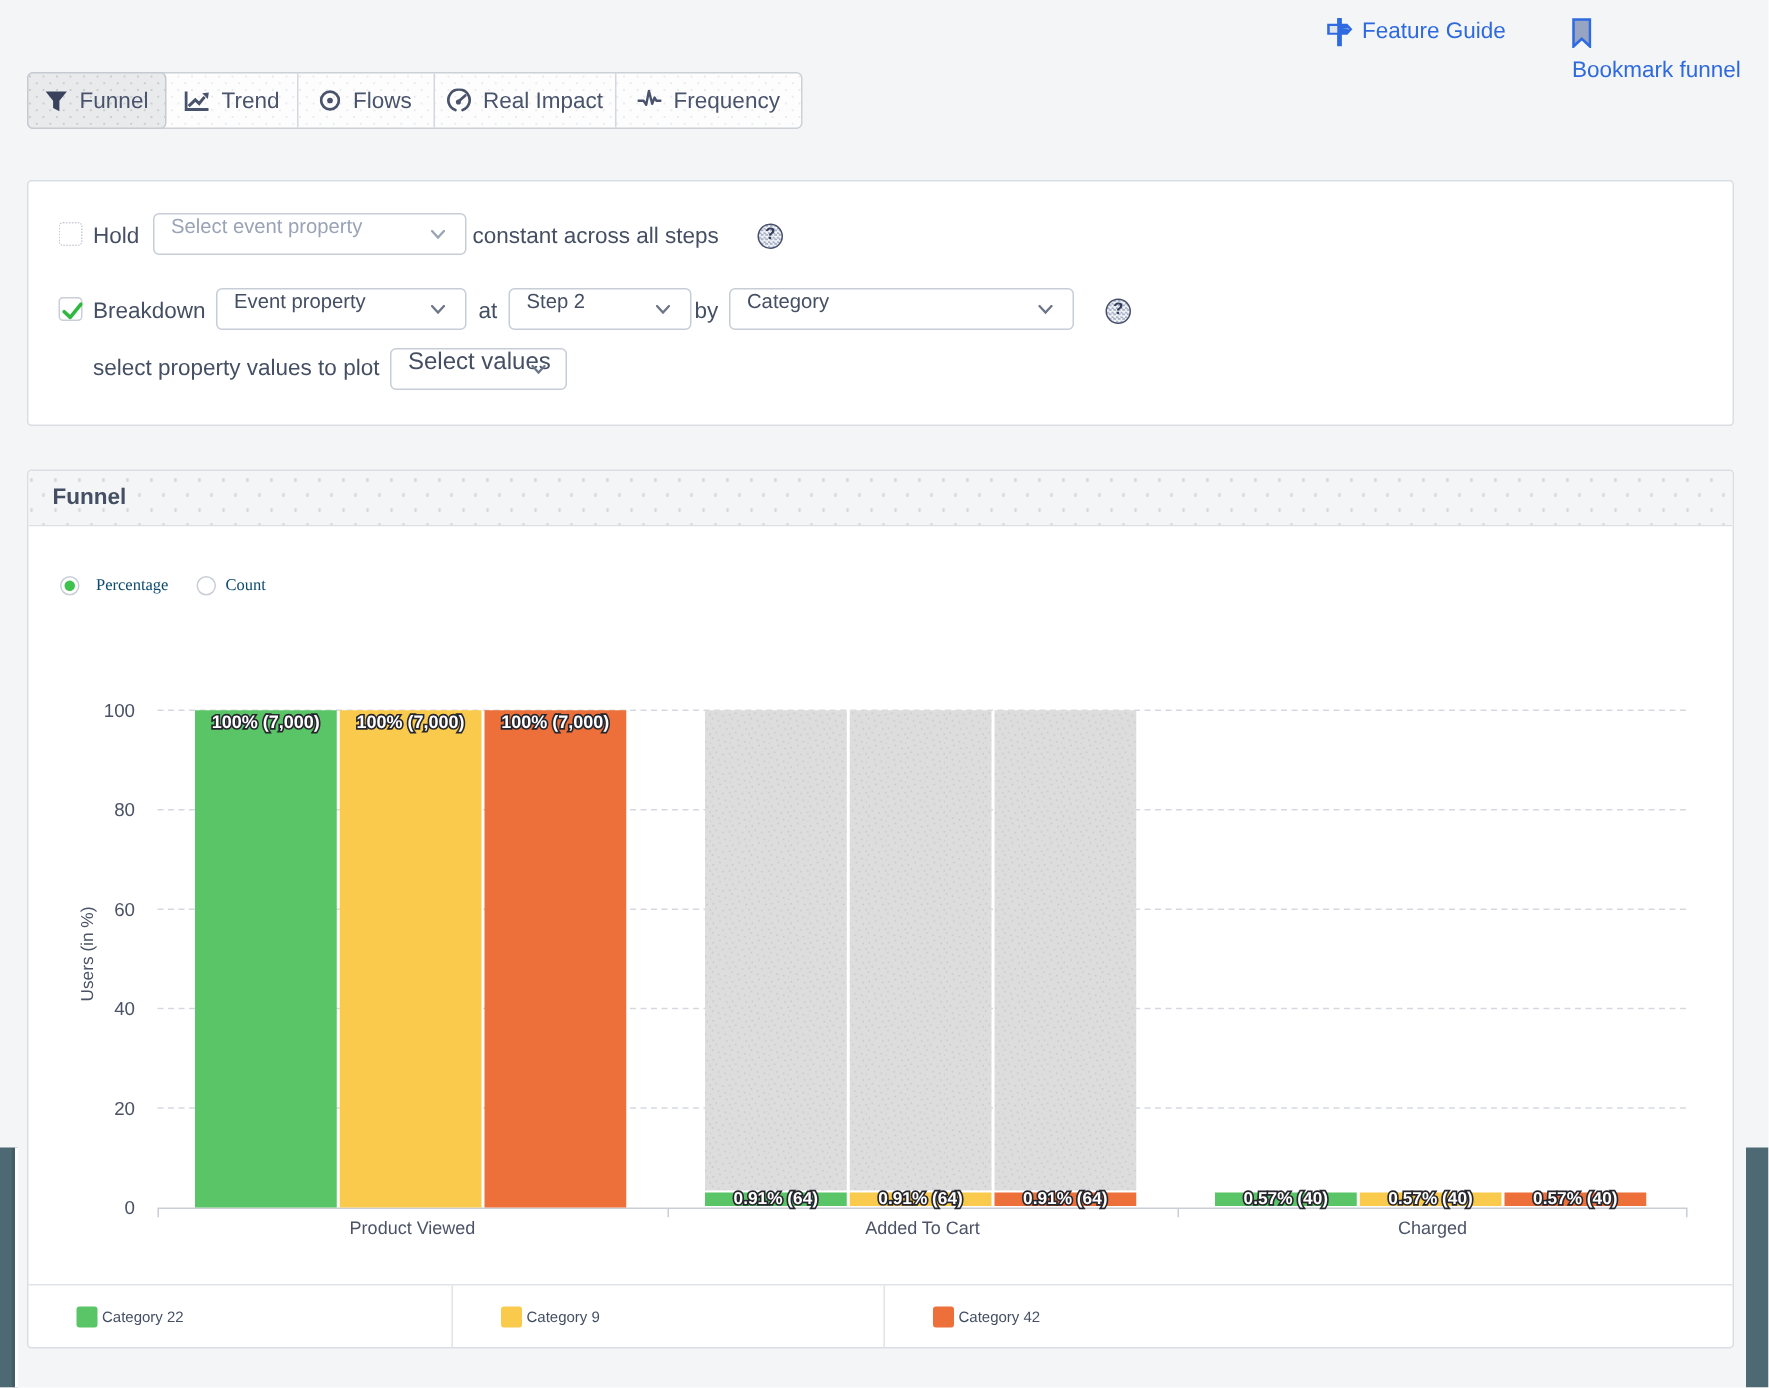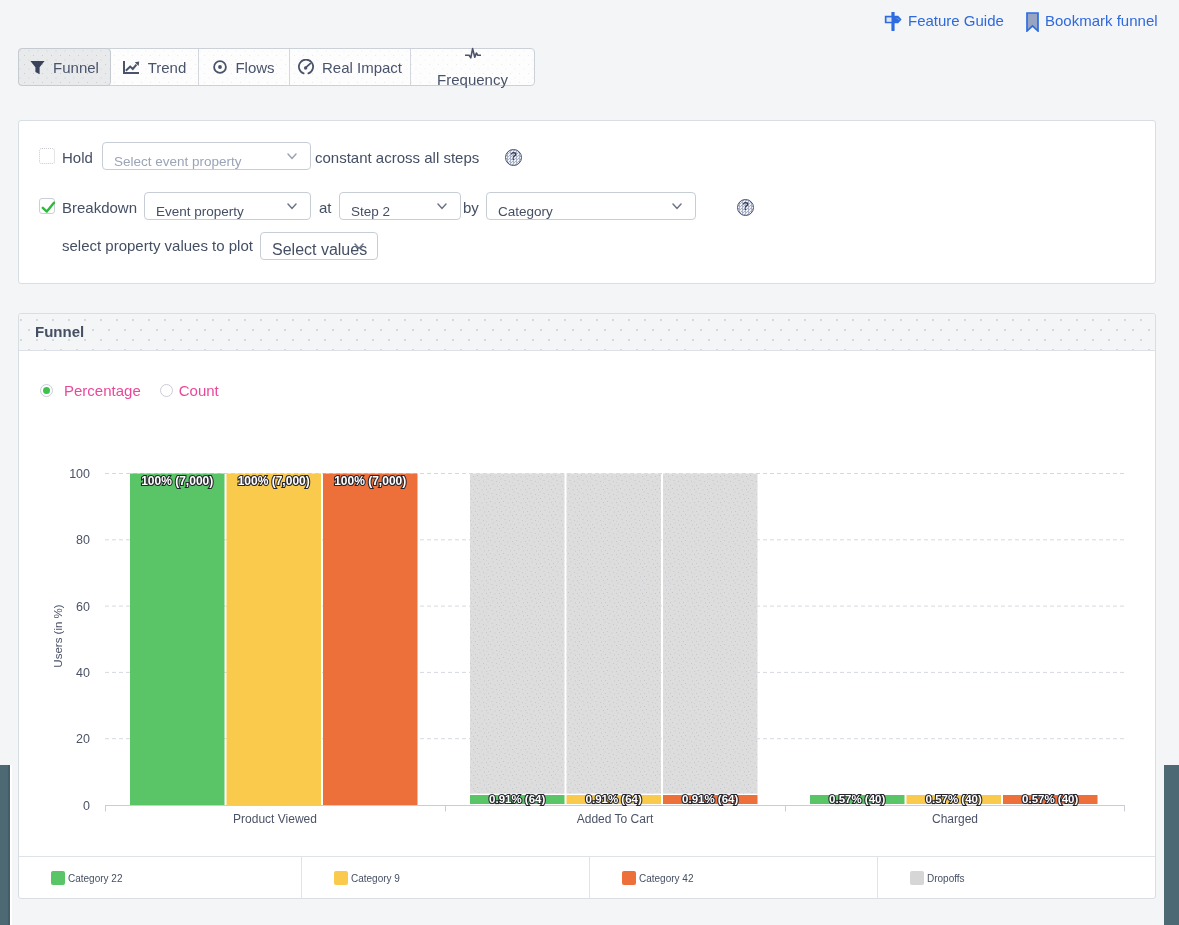--- a/index.html
+++ b/index.html
@@ -9,50 +9,50 @@
 
 .toplinks { position:absolute; top:0; left:0; width:1179px; height:44px; color:#2e69de; font-size:15px; }
 .tlink { position:absolute; top:12px; }
 .tlink { display:flex; gap:6px; }
 
 
 .tabs { position:absolute; left:18px; top:48px; height:38px; display:flex; background:#fdfdfd; border:1px solid #ccd1d8; border-radius:4px;
   background-image: radial-gradient(#eaebed 0.7px, transparent 0.9px), radial-gradient(#eaebed 0.7px, transparent 0.9px);
   background-size: 9px 9px; background-position: 1px 2px, 5.5px 6.5px; }
 .tab { display:flex; align-items:center; justify-content:center; gap:8px; font-size:15px; color:#49536b; border-right:1px solid #d4d8de; }
-.tab:last-child { border-right:none;flex-direction:column; }
+.tab:last-child { border-right:none; }
 .tab.active { background:#e9eaec; border-radius:4px; border:1px solid #c6cbd2; margin:-1px 0 -1px -1px;
   background-image: radial-gradient(#cbccce 0.7px, transparent 0.9px), radial-gradient(#cbccce 0.7px, transparent 0.9px);
   background-size: 9px 9px; background-position: 1px 2px, 5.5px 6.5px; }
 .tab svg { flex:0 0 auto; }
 
 
 .panel { position:absolute; left:18px; width:1138px; background:#fff; border:1px solid #d9dde4; border-radius:3px;padding-left:32px; }
 #panel1 { top:120px; height:164px; }
 #panel2 { top:313px; height:586px; }
 #p2head { position:absolute; left:0; top:0; width:100%; height:37px; border-bottom:1px solid #dde0e6; background:#f4f5f7;
   background-image: radial-gradient(#d8d9dc 0.9px, transparent 1.1px), radial-gradient(#d8d9dc 0.9px, transparent 1.1px);
   background-size: 16px 20px; background-position: 2px 6px, 10px 16px;
   font-weight:bold; font-size:15px; color:#454f63; line-height:36px; padding-left:16px; border-radius:3px 3px 0 0; }
 
 
 .cb { position:absolute; width:16px; height:16px; background:#fff; border:1px dotted #c6cad2; border-radius:3px; }
 .cb.checked { border:1px solid #c9ced8; }
 .cb.checked svg { position:absolute; left:1px; top:2px; }
 .lbl { position:absolute; font-size:15px; color:#454f63; }
-.sel { position:absolute; height:28px; background:#fff; border:1px solid #c7cdd5; border-radius:4px; font-size:13.5px; color:#454f63; display:flex; align-items:flex-end; padding-left:11px; }
+.sel { position:absolute; height:28px; background:#fff; border:1px solid #c7cdd5; border-radius:4px; font-size:13.5px; color:#454f63; display:flex; align-items:flex-start; padding-left:11px; }
 .sel .ph { color:#9aa4b6; }
 .sel .chev { position:absolute; right:13px; top:50%; margin-top:-3px; }
 .helpc { position:absolute; width:17px; height:17px; border-radius:50%; border:1.5px solid #454f6d; background:repeating-conic-gradient(#a9b2c8 0% 25%, #f2f3f6 0% 50%) 0 0/3px 3px; color:#333c59; font-size:11px; font-weight:bold; text-align:center; line-height:13.5px; }
 
 
 .radiorow { position:absolute; left:0; top:62px; height:28px; display:flex; align-items:center; }
 .radio { width:13px; height:13px; border-radius:50%; border:1px solid #c9ced6; background:#fff; position:relative; }
 .radio.on::after { content:""; position:absolute; left:2px; top:2px; width:7px; height:7px; border-radius:50%; background:#3fc24d; }
-.radiolbl { font-size:15px; color:#ec4899; margin-left:11px; }
+.radiolbl { font-size:11px; color:#0c4a6e; margin-left:11px;font-family:Liberation Serif, serif; }
 
 
 .legend { position:absolute; left:0px; top:542px; width:1136px; height:43px; display:flex; border-top:1px solid #dfe3e8; }
 .lcell { flex:0 0 283px; border-right:1px solid #dfe3e8; display:flex; align-items:center; padding-left:32px; font-size:10px; color:#454f63; }
 .lcell:last-child { border-right:none; }
 .sw { width:14px; height:14px; border-radius:2px; margin-right:3px; flex:0 0 auto; }
 
 
 .stripL { position:absolute; left:0; top:765px; width:12px; height:160px; background:#4d6a74; border-right:2px solid #ffffff; box-shadow:inset -2px 0 1px rgba(0,0,0,0.12);}
 .stripR { position:absolute; left:1164px; top:765px; width:15px; height:160px; background:#4d6a74; }
@@ -64,21 +64,21 @@
     <svg width="18" height="19" viewBox="0 0 18 19">
         <g fill="#2f6be0">
           <rect x="7.4" y="0" width="3.2" height="19" rx="0.4"></rect>
           <path d="M0.8 3.8 h13.4 l3.4 3.7 -3.4 3.7 H0.8 z" fill="#2f6be0"></path>
           <path d="M2.5 5.4 h5 v4.4 h-5 z" fill="#dfe3ea"></path>
           <path d="M11 6.7 h3.5 v1 l1.5 -0.5" fill="#dfe3ea"></path>
         </g>
       </svg>
     <span>Feature Guide</span>
   </span>
-  <span class="tlink" style="left:1026px;">
+  <span class="tlink" style="left:1048px;flex-direction:column;">
     <svg width="13" height="20" viewBox="0 0 13 20">
         <path d="M1 1 h11 v18 l-5.5 -5.2 L1 19 z" fill="#98a5c2"></path>
         <path d="M1 1 h11 v18 l-5.5 -5.2 L1 19 z" fill="none" stroke="#2f6be0" stroke-width="1.7"></path>
       </svg>
     <span>Bookmark funnel</span>
   </span>
 </div>
 
 <div class="tabs">
   <div class="tab active" style="width:93px;">
@@ -141,21 +141,21 @@
         <path d="M1 1 L5 5.4 L9 1" stroke="#6b7488" stroke-width="1.5" fill="none" stroke-linecap="round"></path>
       </svg>
   </div>
   <div class="lbl" style="left:300px; top:78px;">at</div>
   <div class="sel" style="left:320px; top:71px; width:122px;">Step 2
     <svg class="chev" width="10" height="7" viewBox="0 0 10 7">
         <path d="M1 1 L5 5.4 L9 1" stroke="#6b7488" stroke-width="1.5" fill="none" stroke-linecap="round"></path>
       </svg>
   </div>
   <div class="lbl" style="left:444px; top:78px;">by</div>
-  <div class="sel" style="left:467px; top:71px; width:210px;">Category
+  <div class="sel" style="left:467px; top:71px; width:230px;">Category
     <svg class="chev" width="10" height="7" viewBox="0 0 10 7">
         <path d="M1 1 L5 5.4 L9 1" stroke="#6b7488" stroke-width="1.5" fill="none" stroke-linecap="round"></path>
       </svg>
   </div>
   <div class="helpc" style="left:718px; top:78px;">?</div>
 
   <div class="lbl" style="left:43px; top:116px;">select property values to plot</div>
   <div class="sel" style="left:241px; top:111px; width:118px; font-size:16px;">Select values
     <svg class="chev" width="10" height="7" viewBox="0 0 10 7">
         <path d="M1 1 L5 5.4 L9 1" stroke="#6b7488" stroke-width="1.5" fill="none" stroke-linecap="round"></path>
@@ -242,18 +242,17 @@
         <text x="596" y="508.5" font-size="12">Added To Cart</text>
         <text x="936" y="508.5" font-size="12">Charged</text>
         <text x="43" y="322" font-size="11.5" transform="rotate(-90 43 322)">Users (in %)</text>
       </g>
     </g>
   </svg>
   <div class="legend">
     <div class="lcell"><span class="sw" style="background:#5ac566"></span>Category 22</div>
     <div class="lcell" style="flex-basis:288px"><span class="sw" style="background:#f9ca4c"></span>Category 9</div>
     <div class="lcell" style="flex-basis:288px"><span class="sw" style="background:#ed6f39"></span>Category 42</div>
-    <div class="lcell" style="flex:1"><span class="sw" style="background:#d6d6d6"></span>Dropoffs</div>
   </div>
 </div>
 
 <div class="stripL"></div>
 <div class="stripR"></div>
 
 </body></html>

